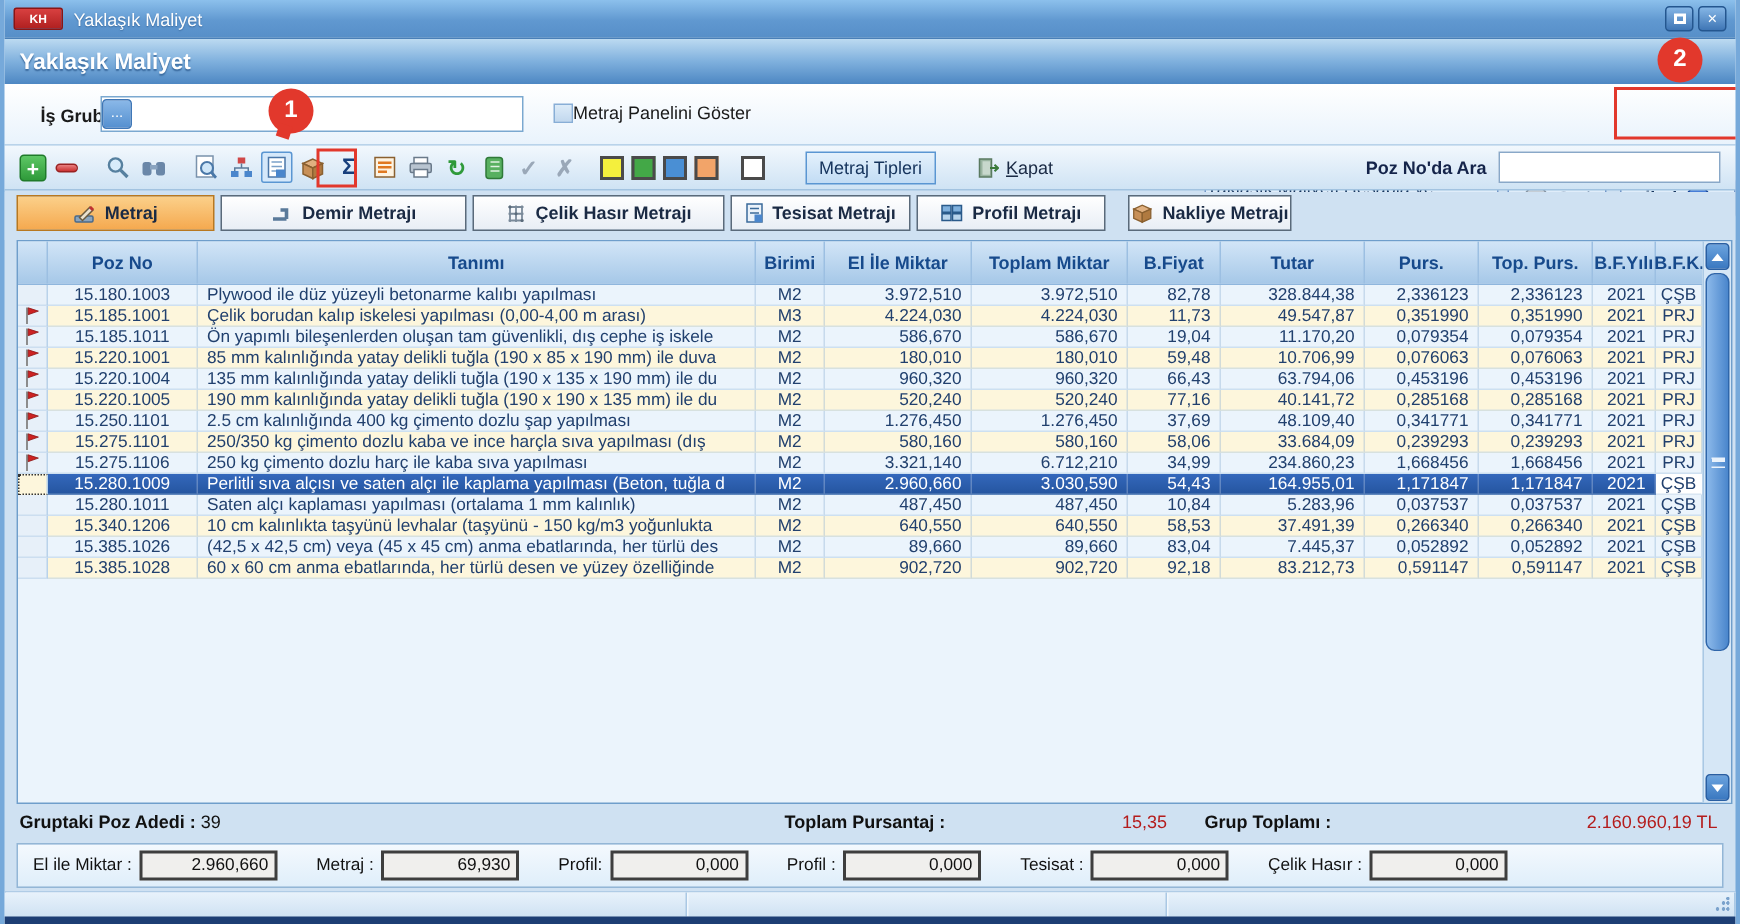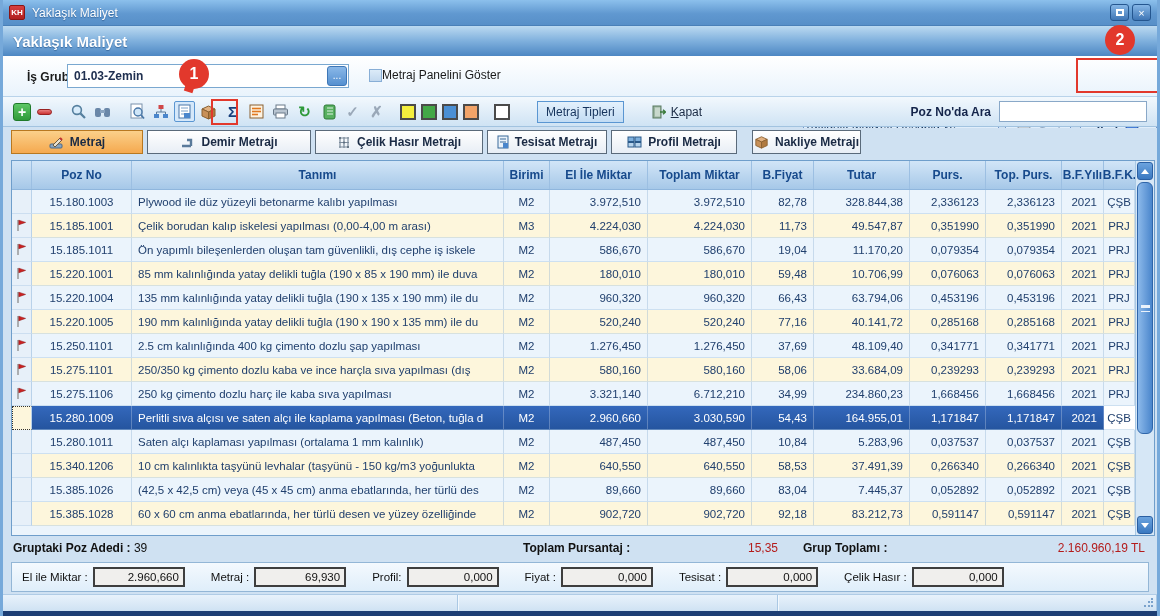--- a/index.html
+++ b/index.html
@@ -9,21 +9,21 @@
     background:#cfe1f2;
     border-left:3px solid #76a9da; border-right:3px solid #76a9da;
   }
   
   #titlebar {
     position:absolute; left:0; right:0; top:0; height:26px;
     background:linear-gradient(#8cc0ec,#6098d0 55%,#578fc8);
     display:flex; align-items:center; padding:0 6px;
     border-bottom:1px solid #4a80b8;
   }
-  #app-badge { width:16px; height:15px; background:linear-gradient(#d84040,#b02020); border:1px solid #8a1515; border-radius:2px; color:#fff; font-size:8px; font-weight:bold; display:flex; align-items:center; justify-content:center; margin-right:7px; }
+  #app-badge { width:33px; height:15px; background:linear-gradient(#d84040,#b02020); border:1px solid #8a1515; border-radius:2px; color:#fff; font-size:8px; font-weight:bold; display:flex; align-items:center; justify-content:center; margin-right:7px; }
   #win-title { color:#fff; font-size:12px; text-shadow:0 1px 1px #39689c; }
   .win-btns { margin-left:auto; display:flex; gap:3px; }
   .win-btn { width:19px; height:17px; border-radius:3px; border:1px solid #24568f; background:linear-gradient(#85b6e6,#3f76b5); color:#fff; display:flex; align-items:center; justify-content:center; font-size:11px; }
   .max-glyph { width:8px; height:7px; border:2px solid #fff; display:block; }
   
   #appheader {
     position:absolute; left:0; right:0; top:26px; height:30px;
     background:linear-gradient(#bcdaf1,#7fb0dd 50%,#4d87c3);
     display:flex; align-items:center; padding:0 10px;
   }
@@ -63,21 +63,21 @@
   #poz-ara input { width:148px; height:21px; border:1px solid #89a8c8; background:#fff; font-size:12px; padding:0 4px; }
   
   #tabsband { position:absolute; left:0; right:0; top:128px; height:32px; background:#cfe1f2; }
   .tab { position:absolute; top:2px; height:24px; border:1px solid #5a6a7a; background:linear-gradient(#ffffff,#e8eef5); display:flex; align-items:center; justify-content:center; gap:6px; font-size:12px; font-weight:bold; color:#1a2a44; }
   .tab.active { background:linear-gradient(#fbd08a,#f5a94f); border:1px solid #b87820; }
   
   #grid { position:absolute; left:8px; top:160px; width:1144px; height:376px; border:1px solid #6f9ecb; background:#ebf4fc; display:flex; }
   #grid-main { width:1123px; }
   #grid-head { height:29px; display:flex; background:linear-gradient(#d2e5f7,#a6c8e8); border-bottom:1px solid #8fb6dd; }
   #grid-head span { display:flex; align-items:center; justify-content:center; font-size:12px; font-weight:bold; color:#174a8c; border-right:1px solid #9cbfe2; height:100%; }
-  .trow { display:flex; height:24px; }
+  .trow { display:flex; height:14px; }
   .trow.even { background:#ebf4fc; }
   .trow.odd  { background:#fdf6dc; }
   .trow.sel  { background:linear-gradient(#3468bc,#24549e); }
   .trow span { display:flex; align-items:center; font-size:11.5px; color:#21406e; border-right:1px solid rgba(140,175,210,.38); border-bottom:1px solid rgba(170,200,228,.45); overflow:hidden; white-space:nowrap; }
   .trow.sel span { color:#fff; border-right-color:rgba(255,255,255,.25); }
   .c-ind { width:20px; justify-content:center; background:#e7f0f9; border-right:1px solid #b9d2ea !important; }
   .trow.sel .c-ind { background:#fdf6dc; border:1px dotted #333; }
   .c-poz { width:100px; justify-content:center; }
   .c-tanim { width:372px; padding-left:6px; }
   .c-birim { width:46px; justify-content:center; }
@@ -154,21 +154,20 @@
     </span>
   </div>
 
   <div id="appheader">
     <span class="t">Yaklaşık Maliyet</span>
   </div>
 
   <div id="controlrow">
     <span id="isgrubu-label">İş Grubu</span>
     <div id="isgrubu-combo">
-      <span class="val">01.03-Zemin</span>
       <span class="dots">...</span>
     </div>
     <div id="metraj-panel">
       <span class="cb"></span>
       <span class="lbl">Metraj Panelini Göster</span>
     </div>
     <div class="cmd-btn" id="btn-hesapla">
       <span>Yaklaşık Maliyeti Hesapla ve Raporla</span>
     </div>
     <div class="cmd-btn" id="btn-geri">
@@ -620,21 +619,21 @@
       </span>
     <span class="tot-pair">
         <span class="lbl">Metraj :</span>
         <span class="box">69,930</span>
       </span>
     <span class="tot-pair">
         <span class="lbl">Profil:</span>
         <span class="box">0,000</span>
       </span>
     <span class="tot-pair">
-        <span class="lbl">Fiyat :</span>
+        <span class="lbl">Profil :</span>
         <span class="box">0,000</span>
       </span>
     <span class="tot-pair">
         <span class="lbl">Tesisat :</span>
         <span class="box">0,000</span>
       </span>
     <span class="tot-pair">
         <span class="lbl">Çelik Hasır :</span>
         <span class="box">0,000</span>
       </span>

